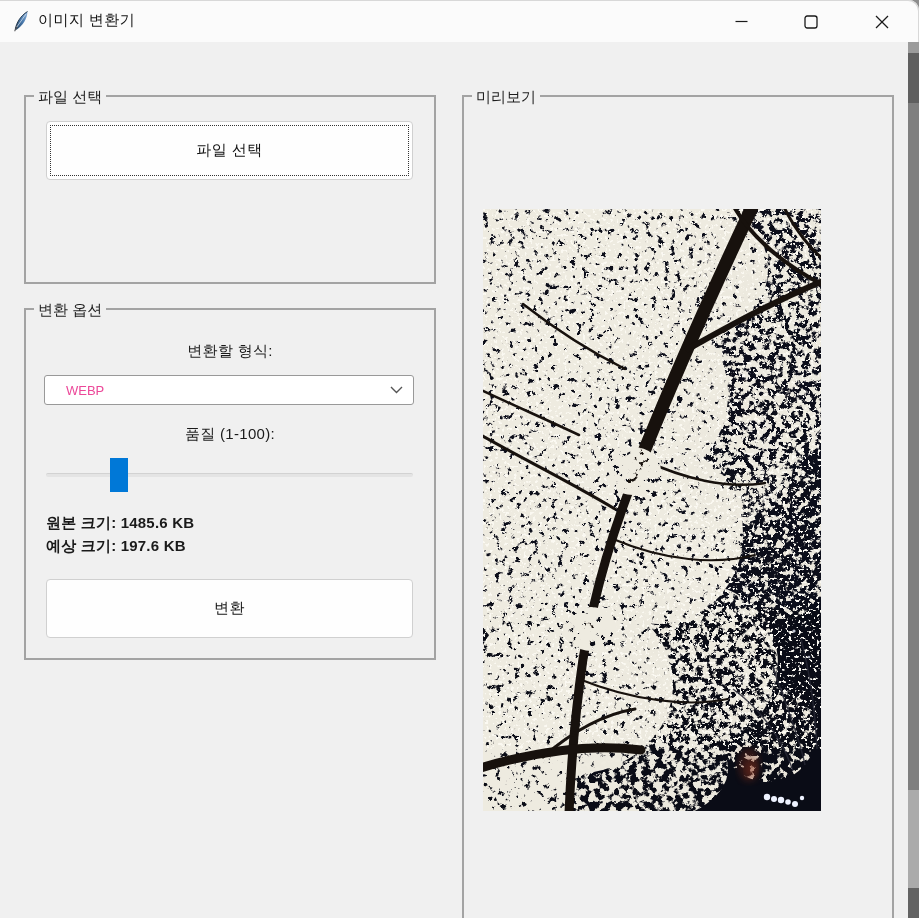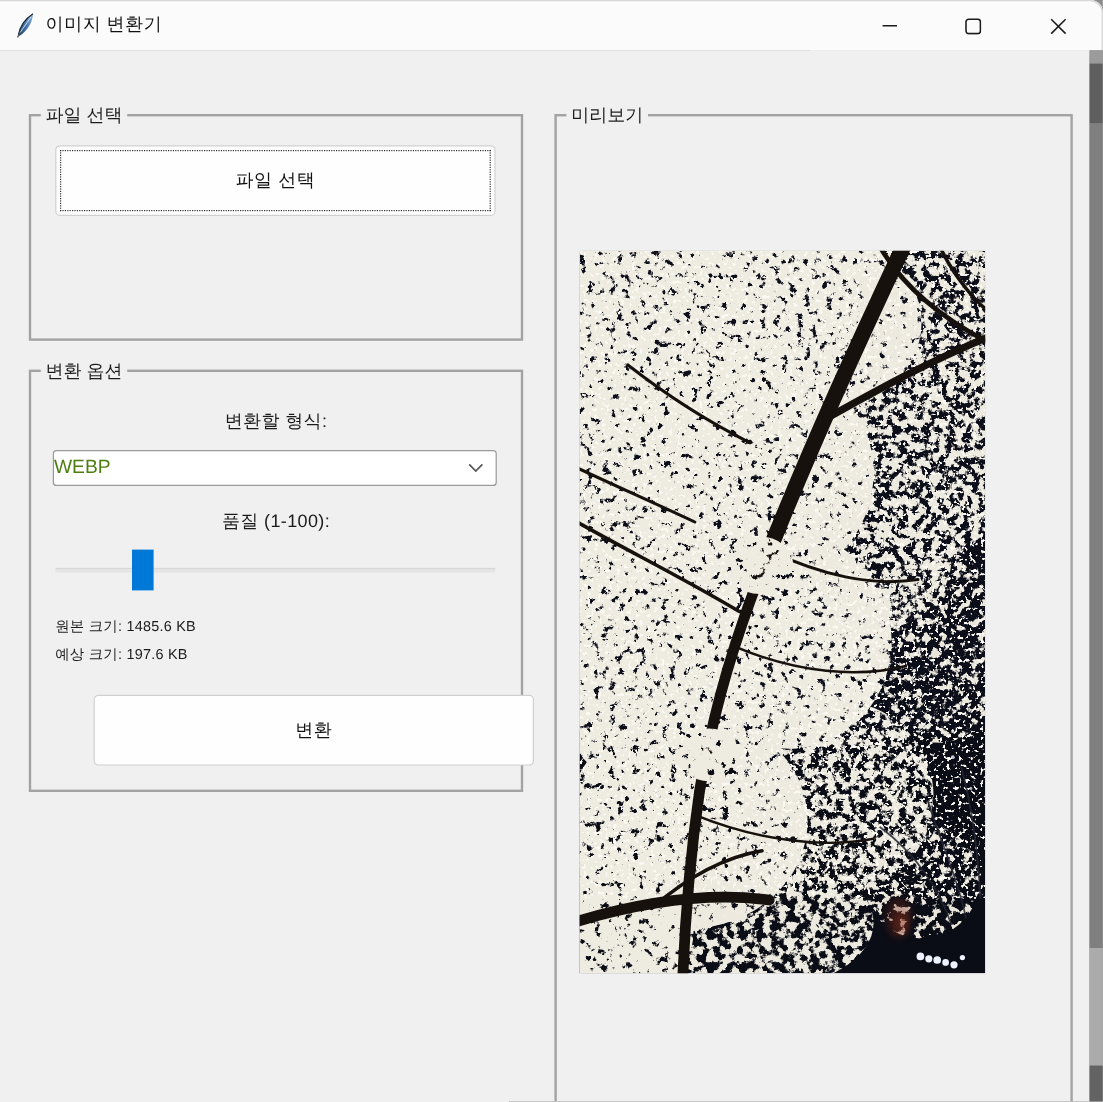--- a/index.html
+++ b/index.html
@@ -51,53 +51,53 @@
   .opt-frame{left:24px;top:266px;width:408px;height:348px;}
   .preview-frame{left:462px;top:53px;width:428px;height:840px;}
 
   .big-btn{
     position:absolute;left:20px;width:367px;height:59px;
     background:#fefefe;border:1px solid #d0d0d0;border-radius:4px;
     font-family:inherit;font-size:15px;color:#111;letter-spacing:0.5px;
     cursor:default;
   }
   .file-btn{top:24px;outline:1px dotted #333;outline-offset:-5px;}
-  .convert-btn{top:269px;margin-left:32px;}
+  .convert-btn{top:269px;}
 
   .sel-label{
     position:absolute;left:20px;top:94px;width:372px;
     font-size:15px;line-height:23px;color:#1a1a1a;word-break:break-all;
   }
   .sel-label span{display:block;}
 
   .center-label{
     position:absolute;left:0;width:100%;text-align:center;
     font-size:15px;color:#1a1a1a;letter-spacing:0.3px;
   }
   .fmt-label{top:32px;} .q-label{top:115px;}
 
   .combobox{
     position:absolute;left:18px;top:65px;width:370px;height:30px;
     background:#fff;border:1px solid #999;border-radius:3px;
     box-sizing:border-box;display:flex;align-items:center;cursor:default;
   }
-  .combobox .value{font-size:16px;color:#4d7c0f;padding-left:0;flex:1;}
+  .combobox .value{font-size:13px;color:#ec4899;padding-left:21px;flex:1;}
   .combobox .chev{margin-right:10px;display:flex;}
 
   .slider{position:absolute;left:20px;top:147px;width:367px;height:38px;}
   .slider .track{
     position:absolute;left:0;right:0;top:16px;height:3px;
     background:#e4e4e4;border-top:1px solid #d2d2d2;border-radius:2px;
   }
   .slider .handle{
     position:absolute;top:1px;width:18px;height:34px;background:#0078d7;
   }
 
   .size-label{
-    position:absolute;left:20px;font-size:12px;color:#1a1a1a;letter-spacing:0.2px;
+    position:absolute;left:20px;font-size:15px;color:#1a1a1a;letter-spacing:0.2px;font-weight:bold;
   }
   .size-orig{top:204px;} .size-est{top:227px;}
 
   .preview-img{position:absolute;left:19px;top:112px;width:338px;height:602px;}
 
   
   .right-strip{position:absolute;left:908px;top:42px;width:11px;height:876px;background:#a0a0a0;}
   .right-strip .seg-top{position:absolute;left:0;top:0;width:11px;height:11px;background:#9b9b9b;}
   .right-strip .thumb{position:absolute;left:0;top:11px;width:11px;height:50px;background:#5f5f5f;}
   .right-strip .seg-mid{position:absolute;left:0;top:61px;width:11px;height:687px;background:#7f7f7f;}

